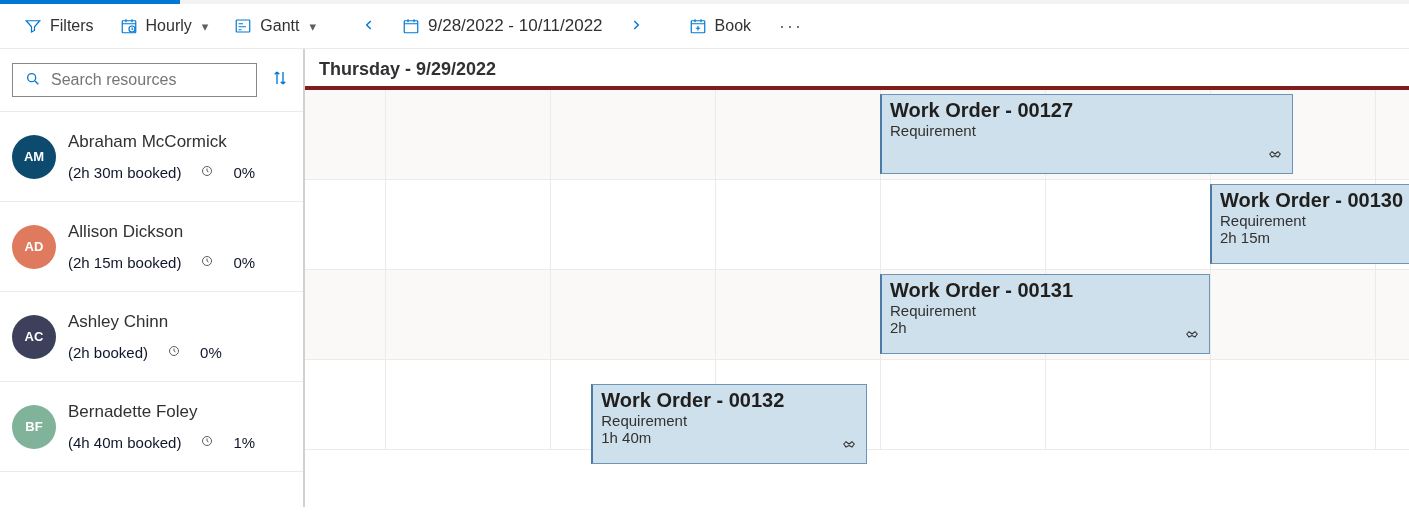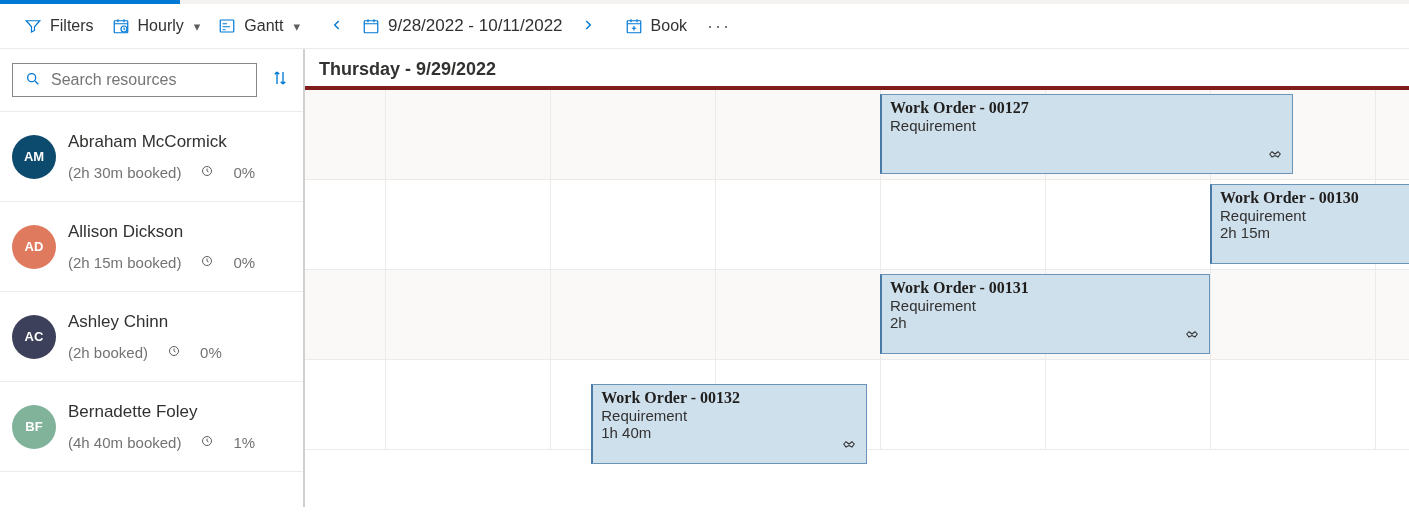--- a/index.html
+++ b/index.html
@@ -17,21 +17,21 @@
 .top-border::before {
   content: "";
   display: block;
   width: 180px;
   height: 4px;
   background: #0078d4;
 }
 .toolbar {
   display: flex;
   align-items: center;
-  gap: 6px;
+  gap: 14px;
   padding: 8px 18px;
   border-bottom: 1px solid #edebe9;
   background: #fff;
 }
 .toolbar-item {
   display: flex;
   align-items: center;
   gap: 8px;
   color: #323130;
   cursor: pointer;
@@ -89,21 +89,21 @@
   border-bottom: 1px solid #edebe9;
   height: 90px;
 }
 .avatar {
   width: 44px; height: 44px; border-radius: 50%;
   display: flex; align-items: center; justify-content: center;
   font-size: 13px; font-weight: 600; color: #fff;
   flex-shrink: 0;
 }
 .res-name { font-size: 17px; color: #323130; }
-.res-sub { font-size: 15px; color: #737373; display: flex; align-items: center; gap: 20px; margin-top: 12px;}
+.res-sub { font-size: 15px; color: #0f172a; display: flex; align-items: center; gap: 20px; margin-top: 12px;}
 .res-sub .clk { font-size: 12px; }
 .timeline {
   flex: 1;
   position: relative;
   overflow: hidden;
 }
 .tl-header {
   border-bottom: 4px solid #7f1d1d;
 }
 .tl-day {
@@ -141,21 +141,21 @@
 .booking {
   position: absolute;
   top: 4px;
   height: 80px;
   background: #cfe0ed;
   border: 1px solid #6b95b8;
   border-left: 2px solid #4a7ba6;
   padding: 4px 8px;
   overflow: hidden;
 }
-.booking-title { font-size: 16px; font-weight: 600; color: #201f1e; white-space: nowrap; font-family: Liberation Serif, serif; }
+.booking-title { font-size: 20px; font-weight: 600; color: #201f1e; white-space: nowrap; }
 .booking-sub { font-size: 15px; color: #323130; }
 .booking-dur { font-size: 15px; color: #323130; }
 .booking-icon {
   position: absolute;
   right: 8px;
   bottom: 6px;
   color: #323130;
   font-size: 16px;
 }
 </style>

